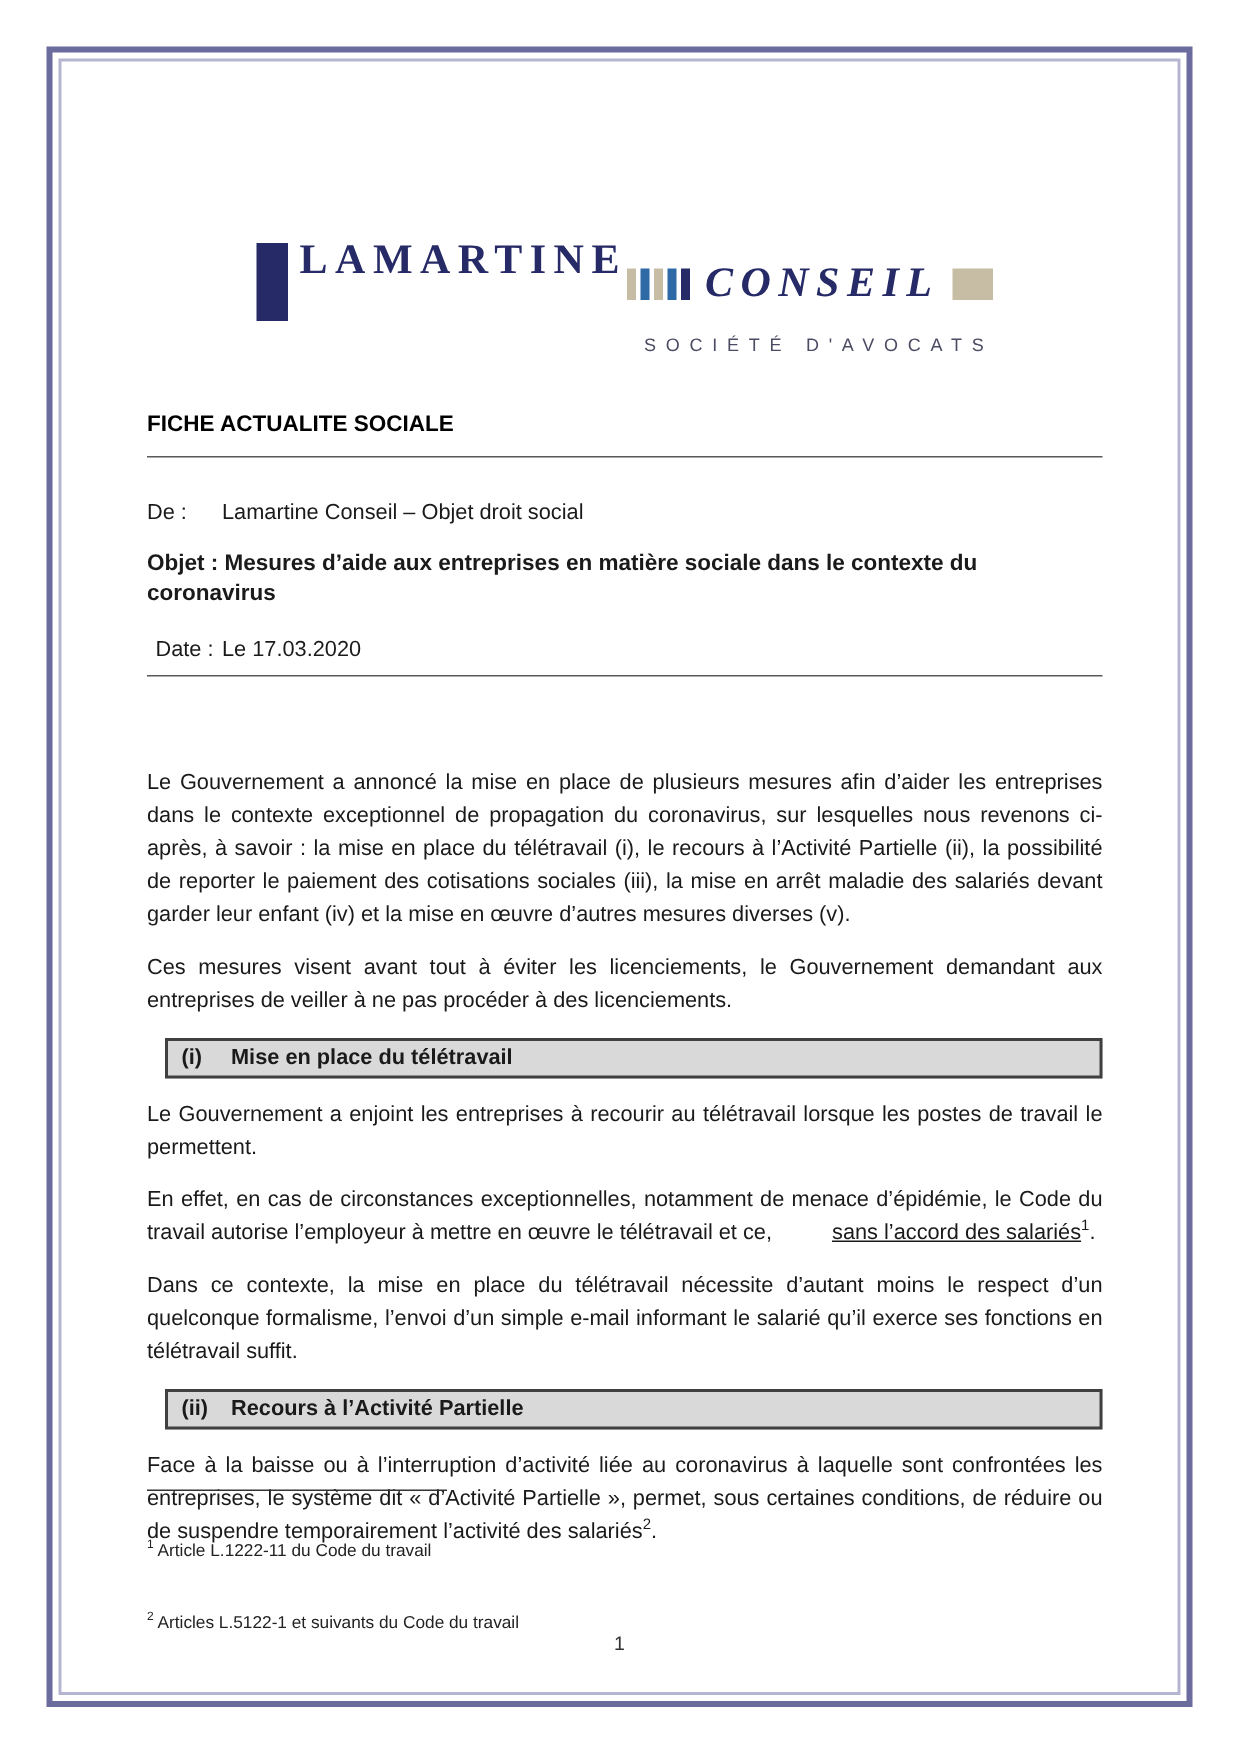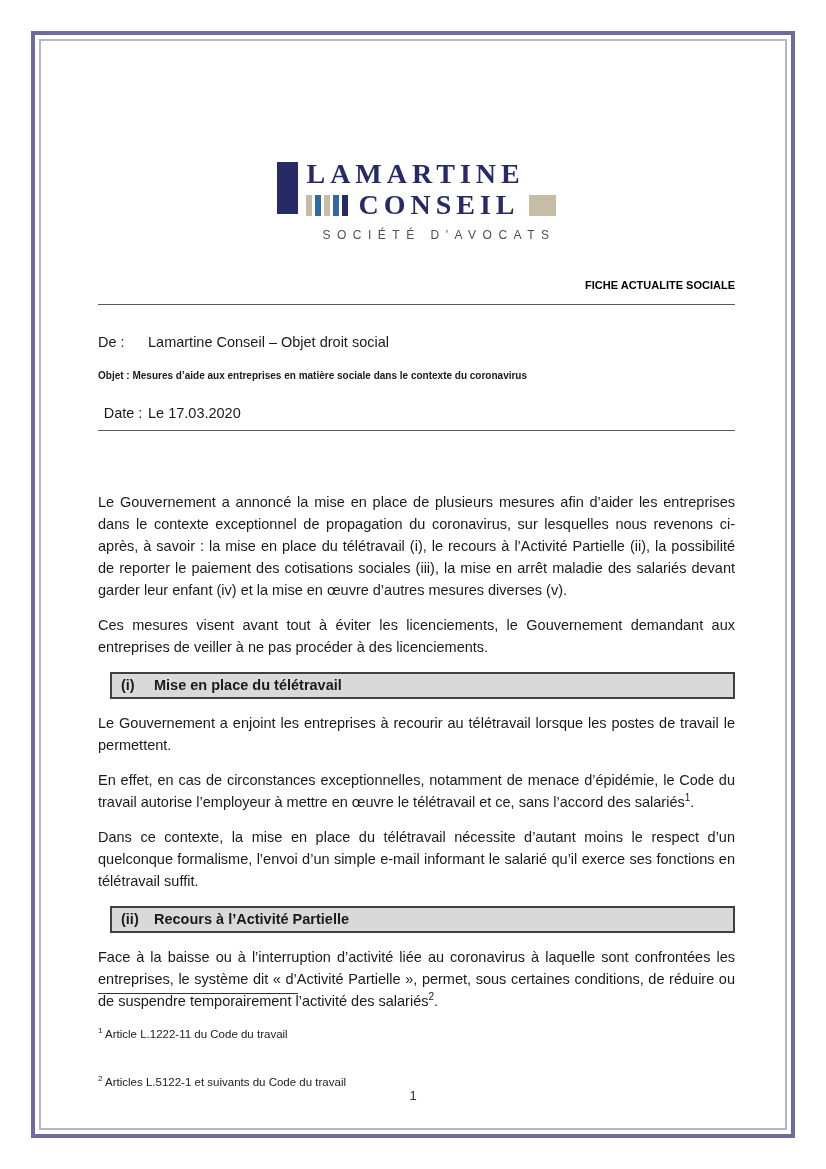--- a/index.html
+++ b/index.html
@@ -15,42 +15,42 @@
   .frame-outer{position:absolute;left:31px;top:31px;right:31px;bottom:31px;
     border:4px solid var(--frame-outer);pointer-events:none;}
   .frame-inner{position:absolute;left:39px;top:39px;right:39px;bottom:39px;
     border:2px solid var(--frame-inner);pointer-events:none;}
   .content{position:absolute;left:98px;top:0;width:637px;height:1169px;}
 
   
   .logo{margin:160px auto 0;width:max-content;}
   .logo-main{display:flex;align-items:flex-start;}
   .logo-block{width:21px;height:52px;background:var(--navy);margin-right:8px;margin-top:2px;}
-  .logo-text{display:flex;flex-direction:column;}
+  .logo-text{display:flex;flex-direction:row;}
   .serifword{font-family:"Liberation Serif",serif;font-weight:bold;font-size:28px;
     letter-spacing:5px;color:var(--navy);line-height:1;}
-  .logo-line2{display:flex;align-items:center;margin-top:3px;}
+  .logo-line2{display:flex;align-items:center;margin-top:15px;font-style:italic;}
   .logo-bars{display:flex;gap:3px;margin-right:10px;}
   .logo-bars .bar{width:6px;height:21px;}
   .bar-beige{background:var(--beige);} .bar-blue{background:var(--steel-blue);} .bar-navy{background:var(--navy);}
   .logo-sq{width:27px;height:21px;background:var(--beige);margin-left:9px;}
   .logo-sub{margin-top:9px;font-size:12px;letter-spacing:6.5px;color:var(--subtitle-gray);
     text-align:right;white-space:nowrap;}
 
-  .doc-title{margin-top:37px;text-align:right;font-weight:bold;font-size:11px;color:#000;}
+  .doc-title{margin-top:37px;text-align:left;font-weight:bold;font-size:15px;color:#000;}
   .rule{border-top:1px solid var(--rule);height:0;margin-top:13px;}
   .meta-row{display:flex;margin-top:27px;font-size:14.5px;line-height:20px;}
   .meta-label{width:50px;flex:none;}
-  .meta-objet{margin:14px 0 0;font-weight:bold;font-size:10px;line-height:20px;}
+  .meta-objet{margin:14px 0 0;font-weight:bold;font-size:15px;line-height:20px;}
   .meta-row.date{margin-top:17px;margin-bottom:7px;text-align:center;}
 
   .para{margin:13px 0 0;text-align:justify;font-size:14.5px;line-height:22px;}
   .para.first{margin-top:60px;}
   .para sup{font-size:10px;line-height:0;}
-  .u{}
+  .u{text-decoration:underline;margin-left:36px;}
 
   .section-box{margin-top:14px;margin-left:12px;background:var(--box-bg);
     border:2px solid var(--box-border);font-weight:bold;font-size:14.5px;
     padding:3px 6px 4px 9px;display:flex;align-items:baseline;}
   .sec-num{min-width:33px;flex:none;}
 
   .footnotes{position:absolute;left:0;top:993px;width:500px;}
   .fn-rule{width:200px;border-top:1px solid #333;height:0;margin-bottom:6px;}
   .fn{font-size:11.5px;line-height:16px;color:#222;margin-top:32px;}
   .fn sup{font-size:8px;line-height:0;}

